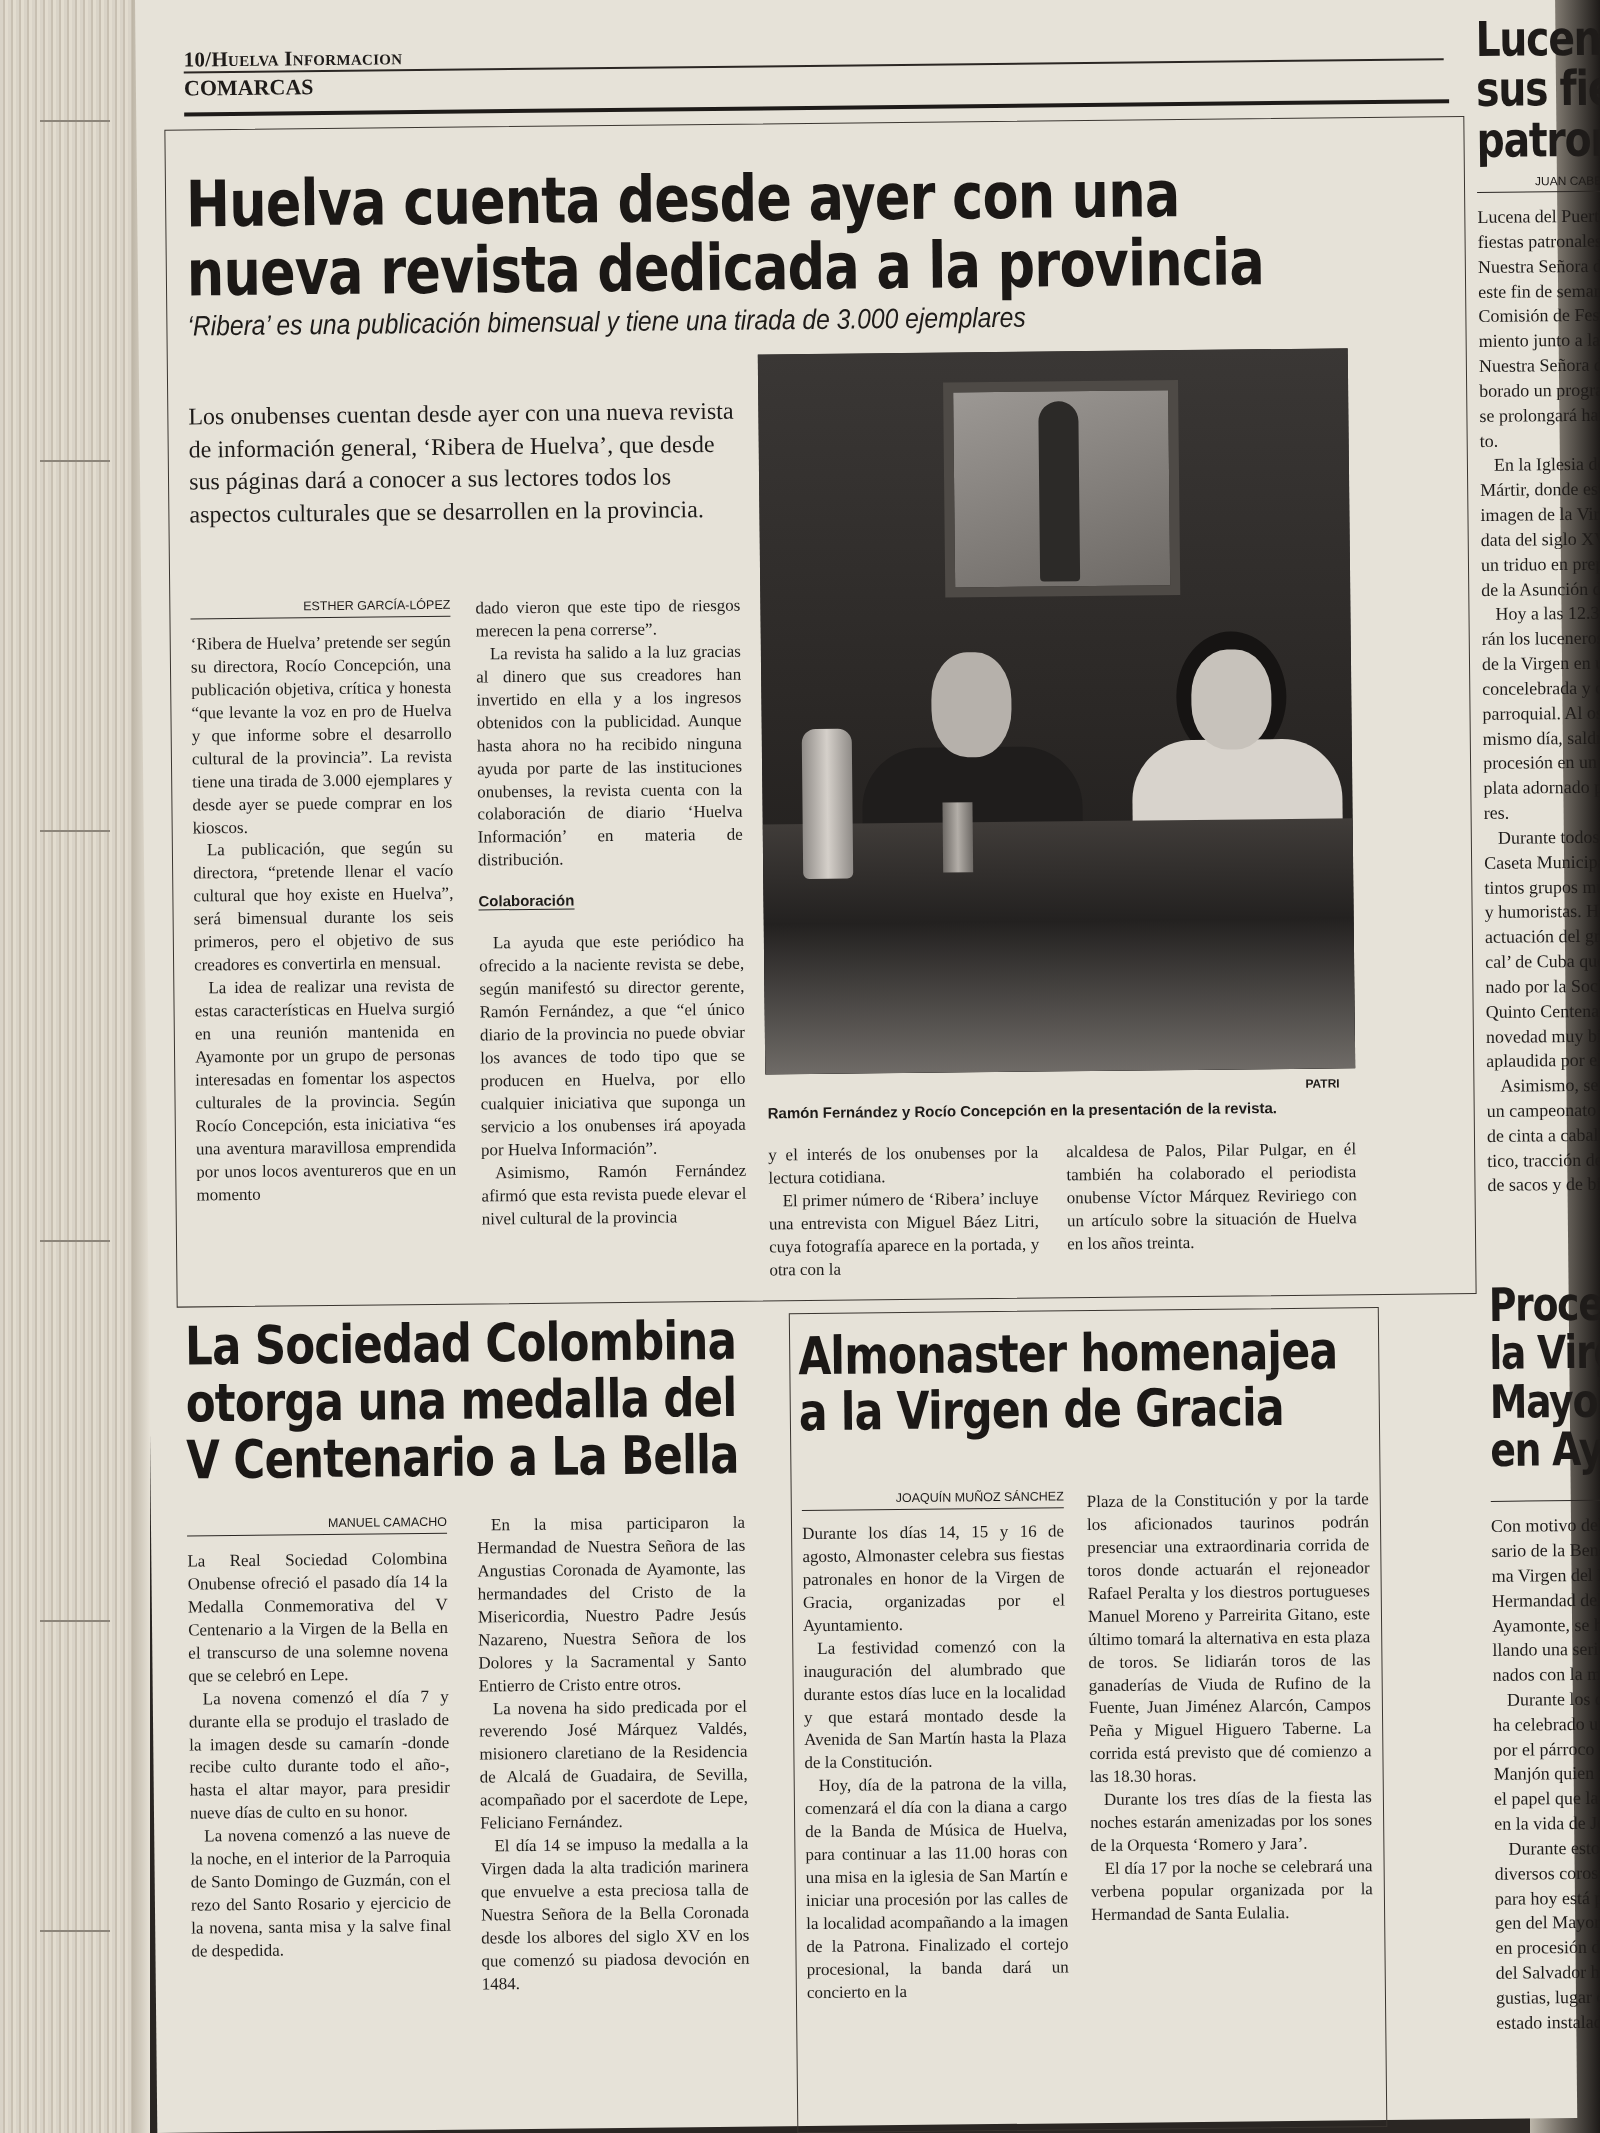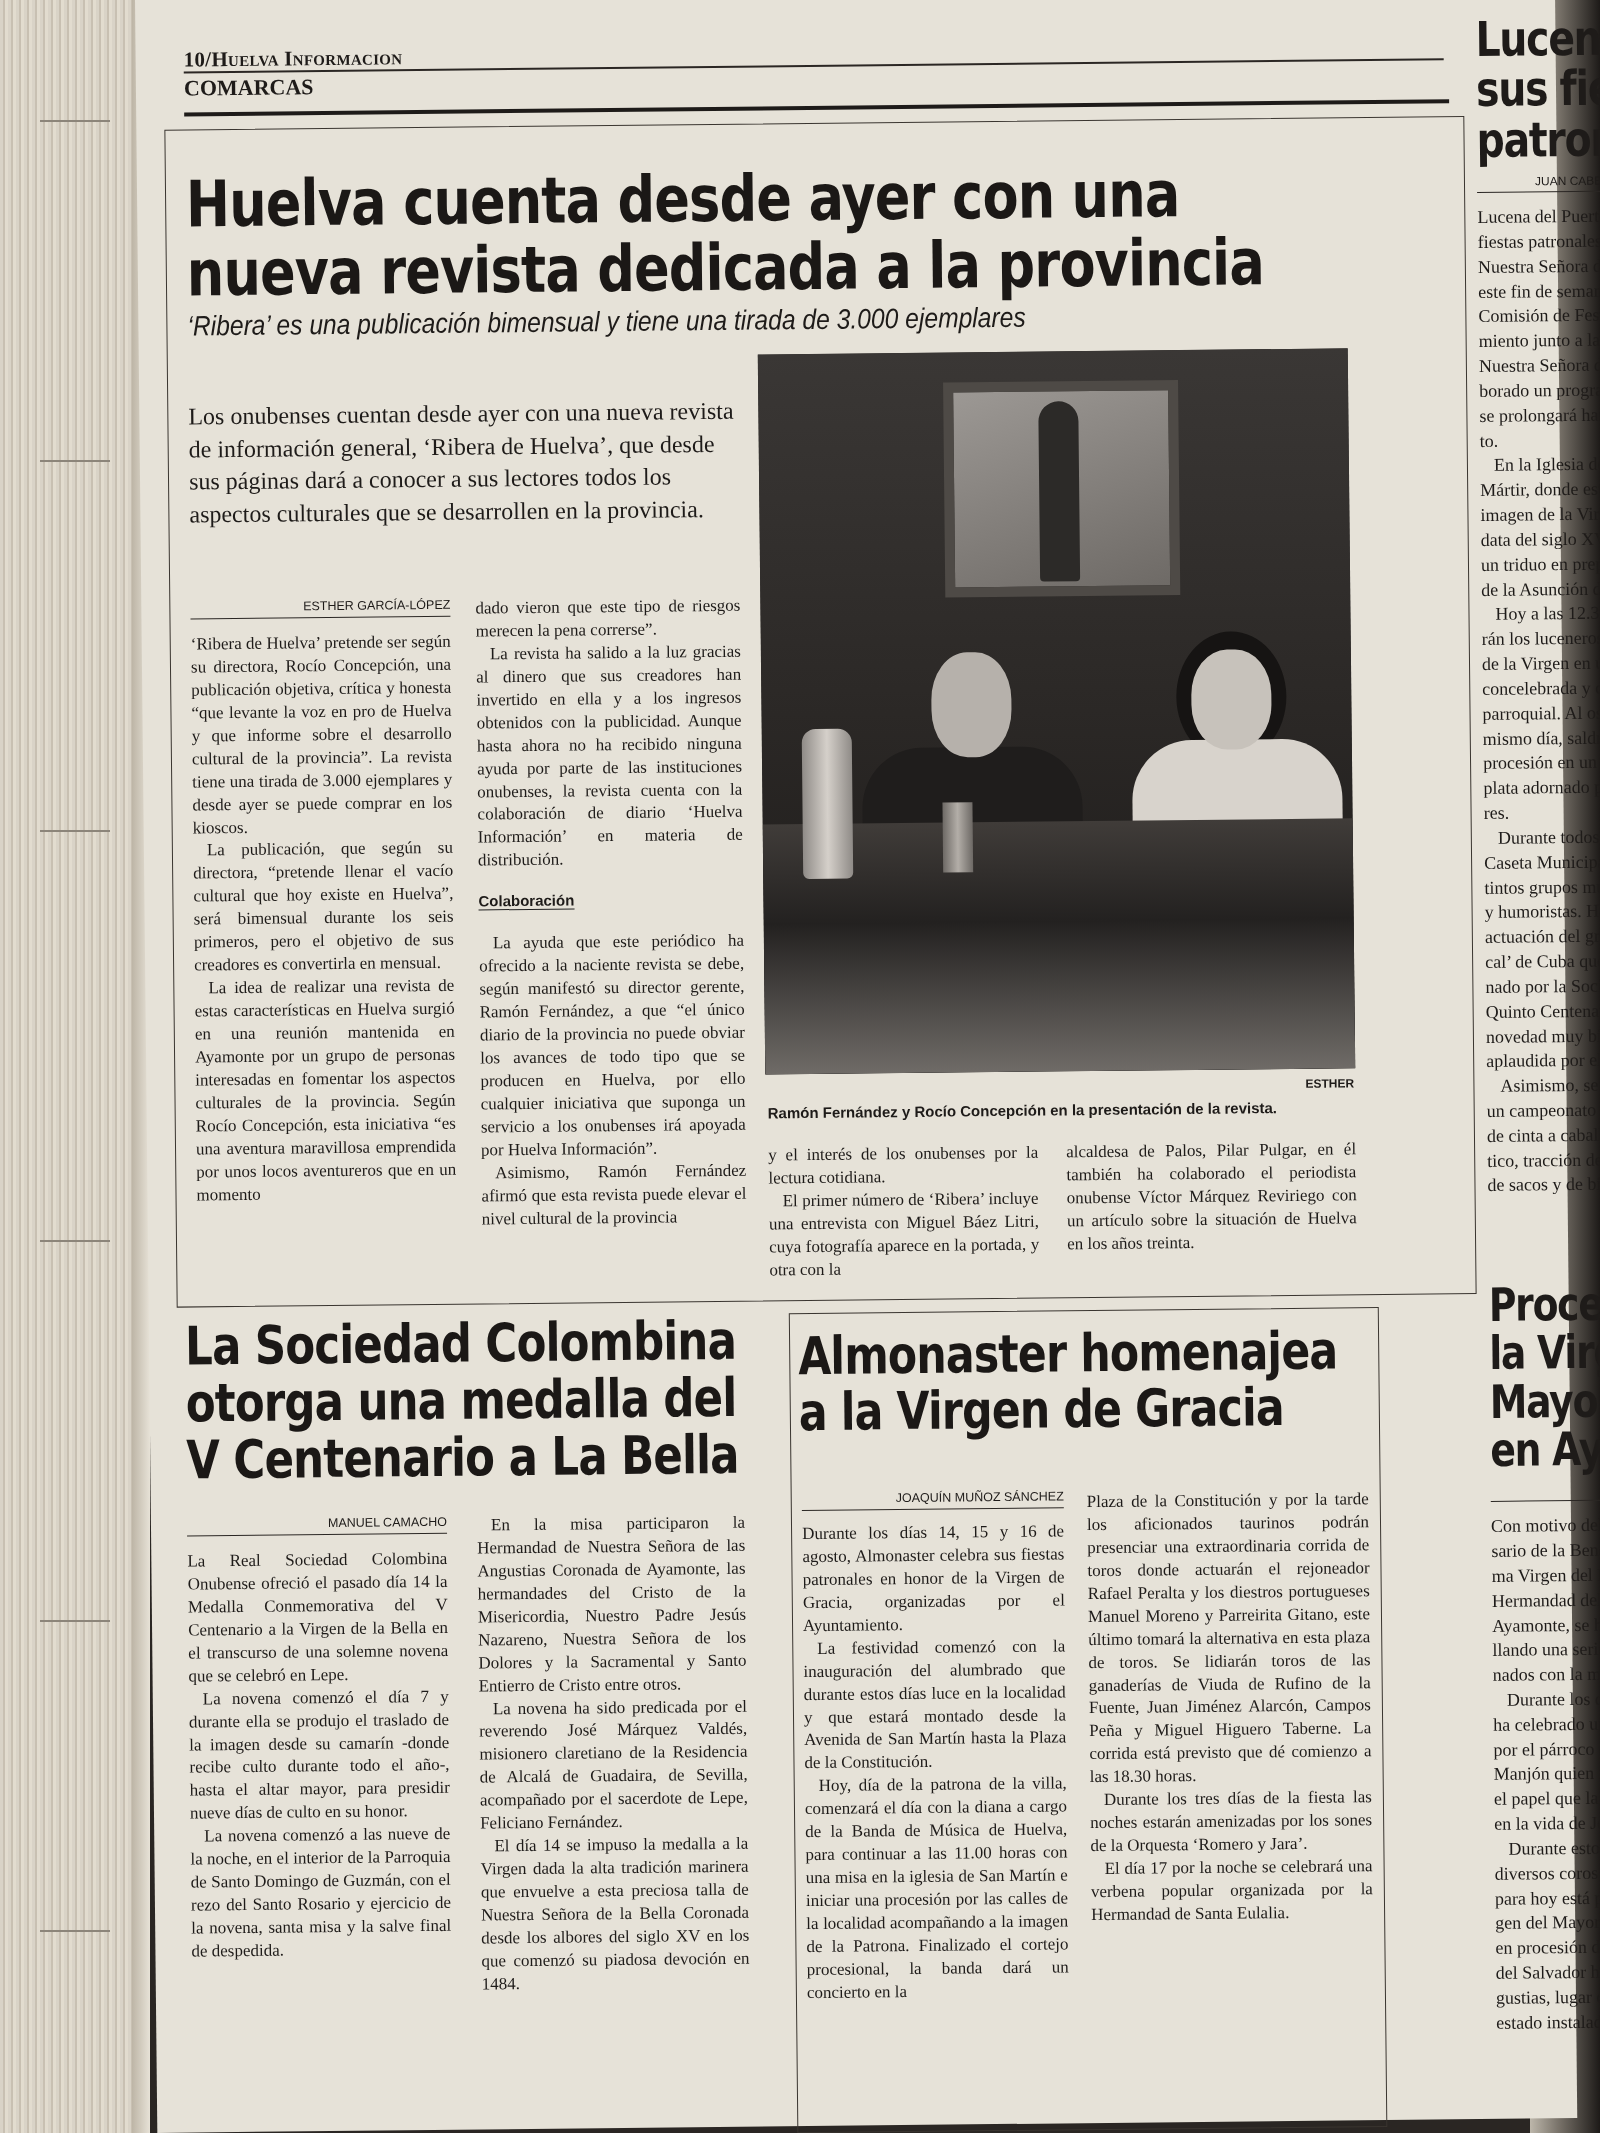--- a/index.html
+++ b/index.html
@@ -124,21 +124,21 @@
         </div>
       <div class="person2">
           <div class="hair"></div>
           <div class="body"></div>
           <div class="head"></div>
         </div>
       <div class="table"></div>
       <div class="bottle"></div>
       <div class="glass"></div>
     </div>
-    <div class="credit">ESTHER</div>
+    <div class="credit">PATRI</div>
     <div class="caption">Ramón Fernández y Rocío Concepción en la presentación de la revista.</div>
 
     <div class="col" style="left:592px; top:1020px; width:270px;">
       <p class="noindent">y el interés de los onubenses por la lectura cotidiana.</p>
       <p>El primer número de ‘Ribera’ incluye una entrevista con Miguel Báez Litri, cuya fotografía aparece en la portada, y otra con la</p>
     </div>
     <div class="col" style="left:890px; top:1020px; width:290px;">
       <p class="noindent">alcaldesa de Palos, Pilar Pulgar, en él también ha colaborado el periodista onubense Víctor Márquez Reviriego con un artículo sobre la situación de Huelva en los años treinta.</p>
     </div>
   </div>

